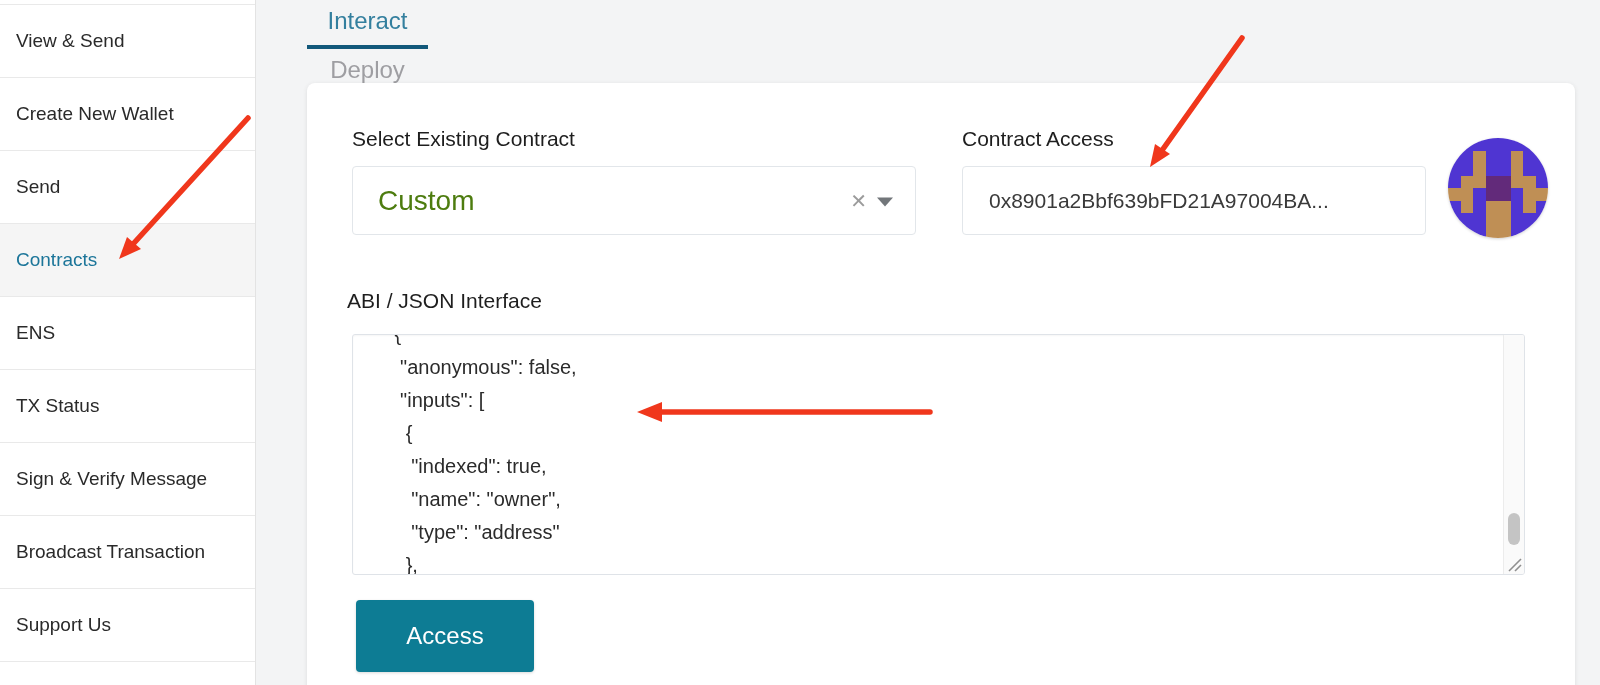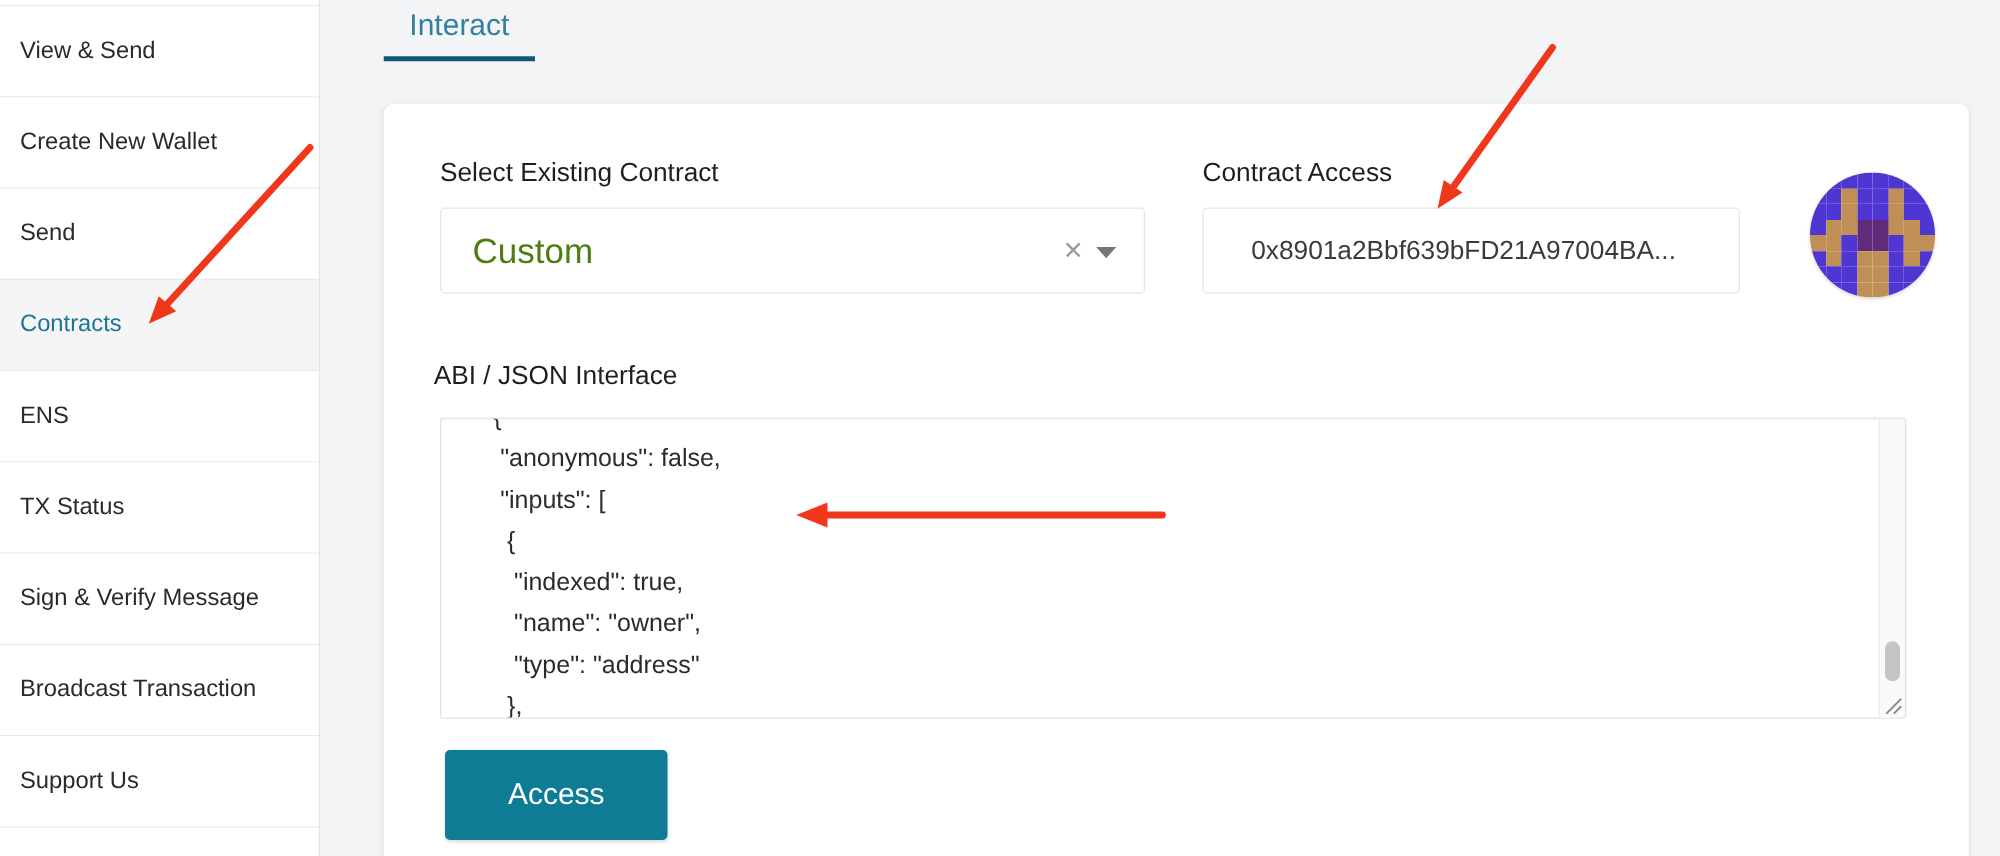--- a/index.html
+++ b/index.html
@@ -30,21 +30,21 @@
   .field-label{position:absolute;font-size:21px;color:#1e1e1e;}
   .lbl-select{left:45px;top:44px;}
   .lbl-address{left:655px;top:44px;}
   .lbl-abi{left:40px;top:206px;}
 
   .select-box{position:absolute;left:45px;top:83px;width:564px;height:69px;background:#fff;border:1px solid #e2e6ea;border-radius:4px;display:flex;align-items:center;cursor:pointer;}
   .select-value{padding-left:25px;font-size:28px;color:#4d7c0f;flex:1;}
   .clear-x{position:absolute;right:48px;top:50%;transform:translateY(-50%);font-size:20px;color:#9b9b9b;cursor:pointer;}
   .caret{position:absolute;right:22px;top:50%;transform:translateY(-38%);width:0;height:0;border-left:8px solid transparent;border-right:8px solid transparent;border-top:9px solid #72767a;cursor:pointer;}
 
-  .addr-input{position:absolute;left:655px;top:83px;width:430px;height:69px;background:#fff;border:1px solid #e2e6ea;border-radius:4px;padding-left:38px;font-size:21px;color:#3a3a3a;font-family:"Liberation Sans","DejaVu Sans",sans-serif;outline:none;}
+  .addr-input{position:absolute;left:655px;top:83px;width:464px;height:69px;background:#fff;border:1px solid #e2e6ea;border-radius:4px;padding-left:26px;font-size:21px;color:#3a3a3a;font-family:"Liberation Sans","DejaVu Sans",sans-serif;outline:none;}
 
   .identicon{position:absolute;left:1141px;top:55px;width:100px;height:100px;border-radius:50%;overflow:hidden;display:grid;grid-template-columns:repeat(8,1fr);grid-template-rows:repeat(8,1fr);box-shadow:0 1px 3px rgba(0,0,0,.18);}
 
   .abi-box{position:absolute;left:45px;top:251px;width:1173px;height:241px;background:#fff;border:1px solid #dfe3e8;border-radius:3px;overflow:hidden;box-shadow:inset 0 1px 2px rgba(0,0,0,.04);cursor:text;}
   .abi-box pre{margin-top:-17px;padding-left:36px;font-family:"Liberation Sans","DejaVu Sans",sans-serif;font-size:20px;line-height:33px;color:#2b2b2b;white-space:pre;}
   .abi-scroll-track{position:absolute;right:0;top:0;bottom:0;width:21px;background:#fafafa;border-left:1px solid #ececec;}
   .abi-scroll-thumb{position:absolute;left:4px;top:178px;width:12px;height:32px;border-radius:6px;background:#c4c4c4;cursor:pointer;}
   .abi-resize{position:absolute;right:1px;bottom:1px;width:18px;height:18px;cursor:nwse-resize;}
 
   .access-btn{position:absolute;left:49px;top:517px;width:178px;height:72px;background:var(--button-teal);border:none;border-radius:4px;color:#ffffff;font-size:24px;font-family:"Liberation Sans","DejaVu Sans",sans-serif;cursor:pointer;box-shadow:0 1px 3px rgba(0,0,0,.15);}
@@ -86,20 +86,21 @@
           <span>Broadcast Transaction</span>
         </div>
       <div class="side-item">
           <span>Support Us</span>
         </div>
     </div>
   </nav>
 
   <div id="tabs">
     <div class="tab active">Interact</div>
+    <div class="tab inactive">Deploy</div>
   </div>
 
   <section id="card">
 
     <div class="field-label lbl-select">Select Existing Contract</div>
 
     <div class="select-box">
       <span class="select-value">Custom</span>
       <span class="clear-x">✕</span>
       <span class="caret"></span>

